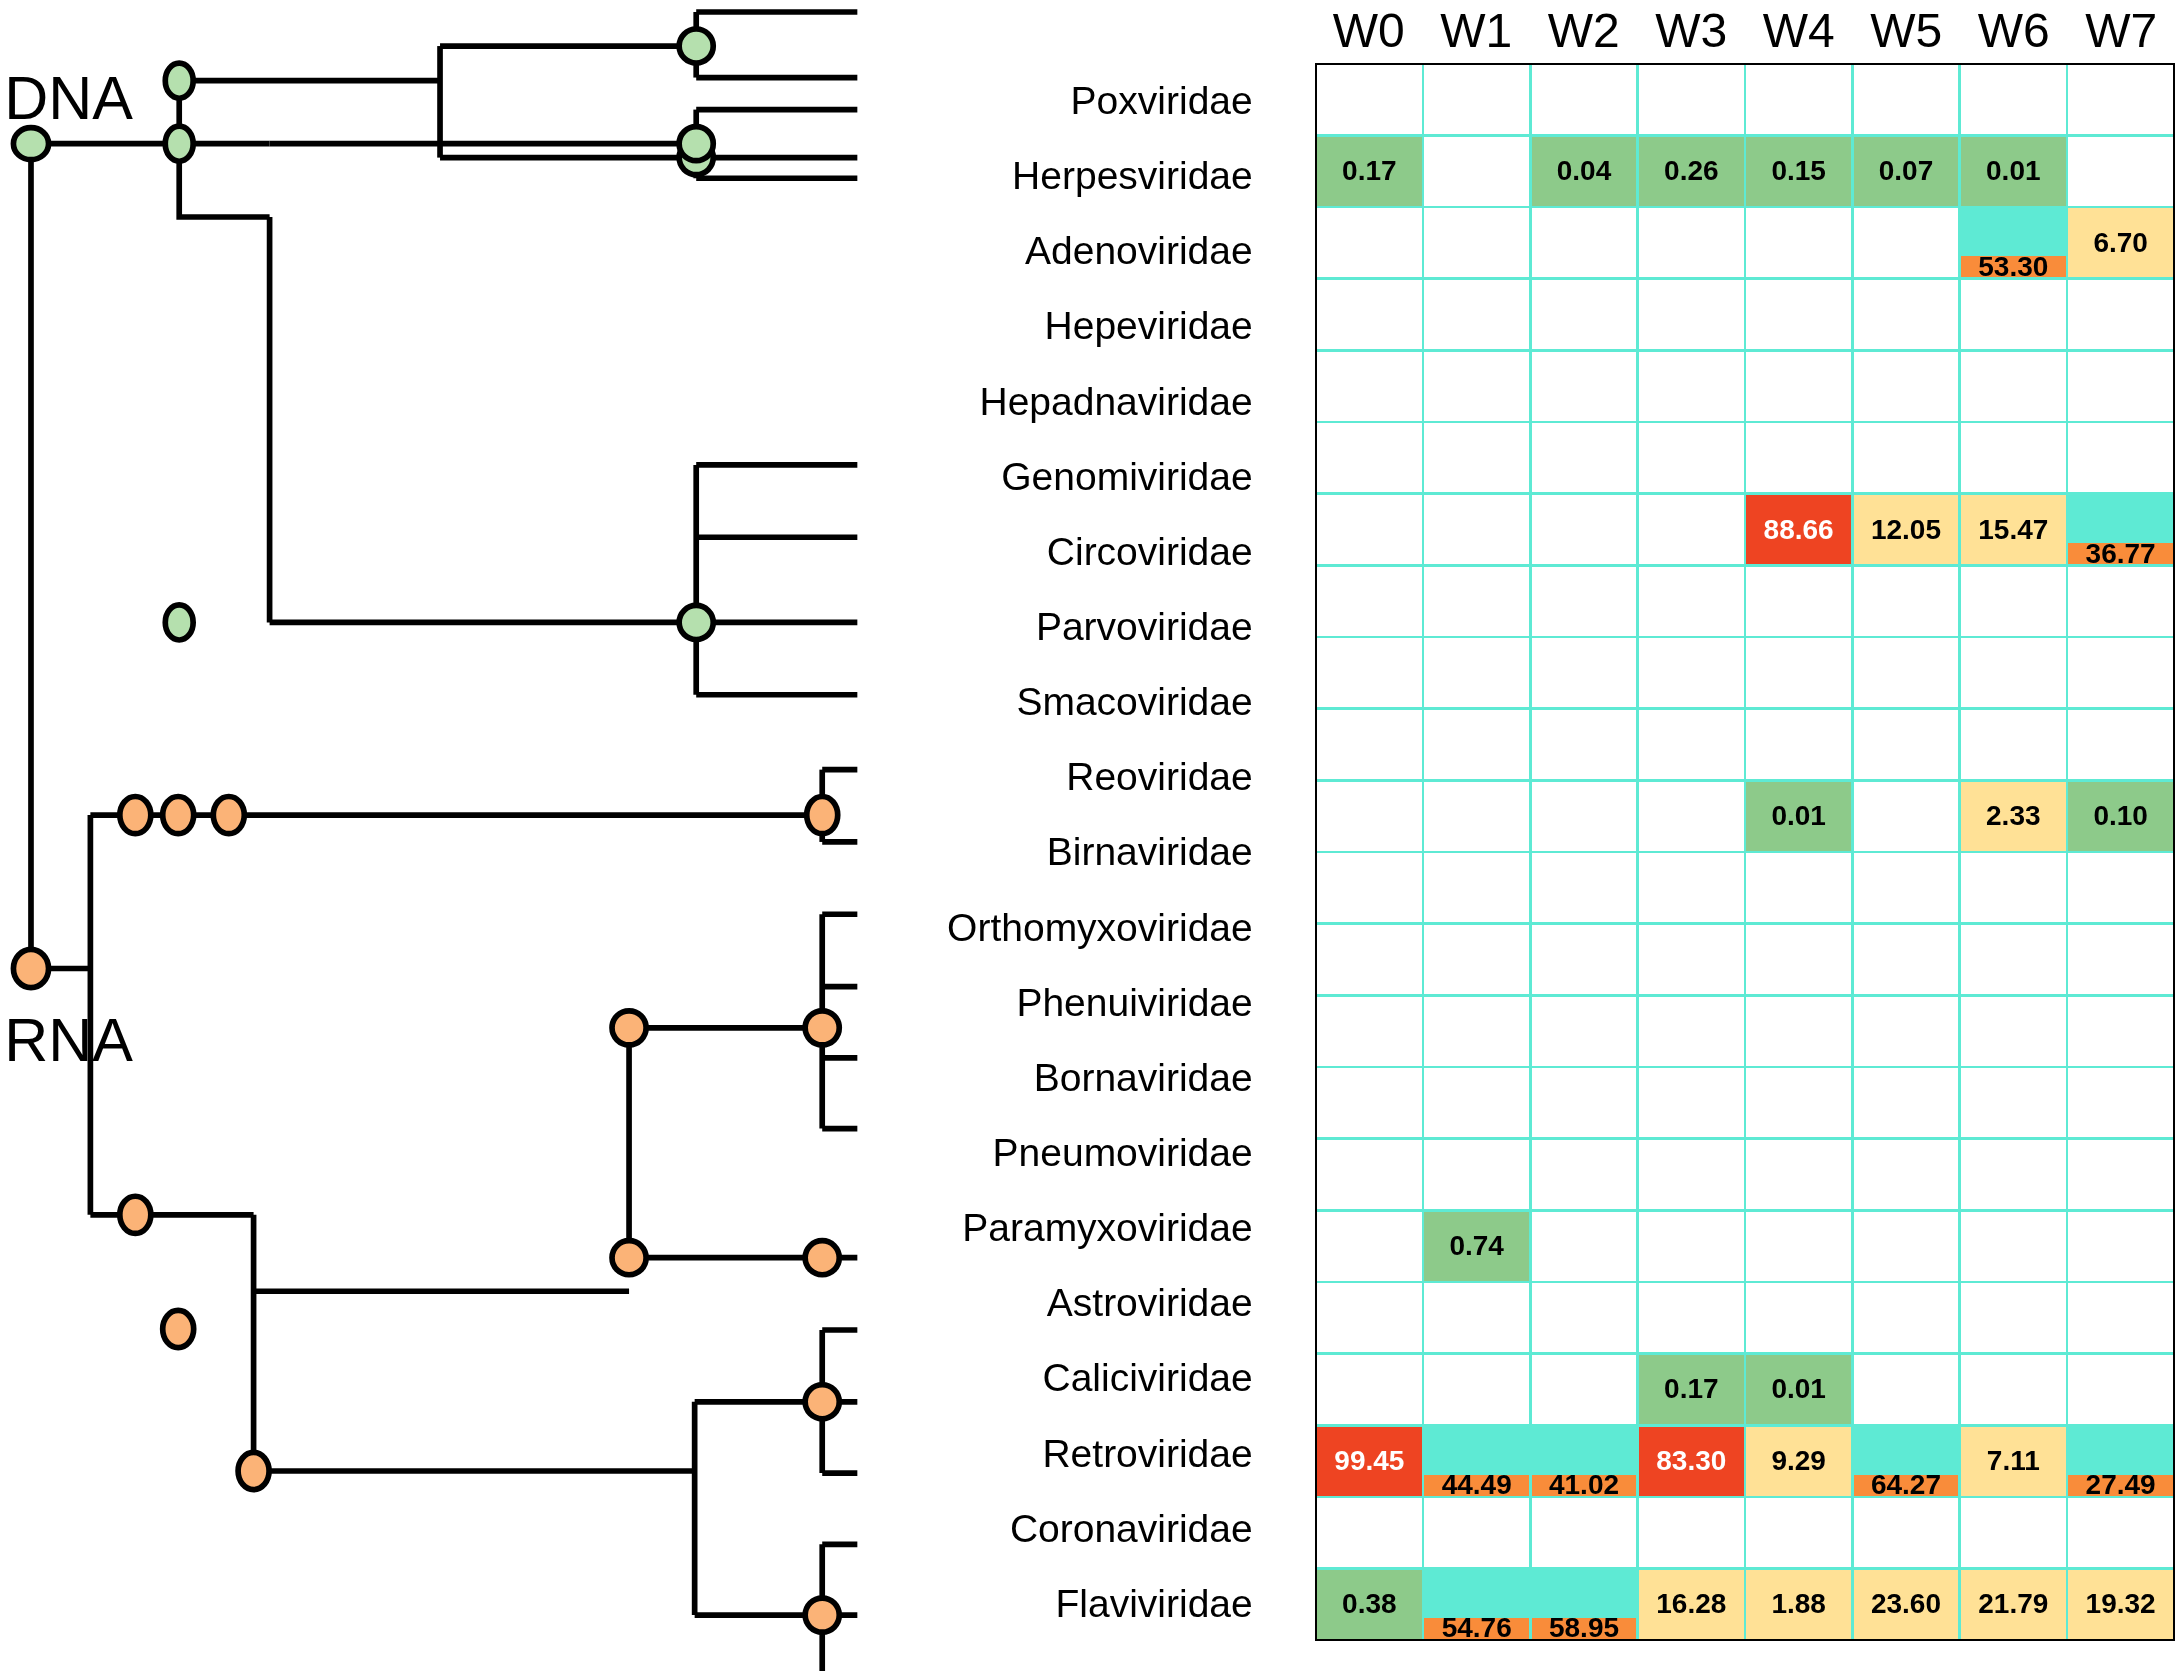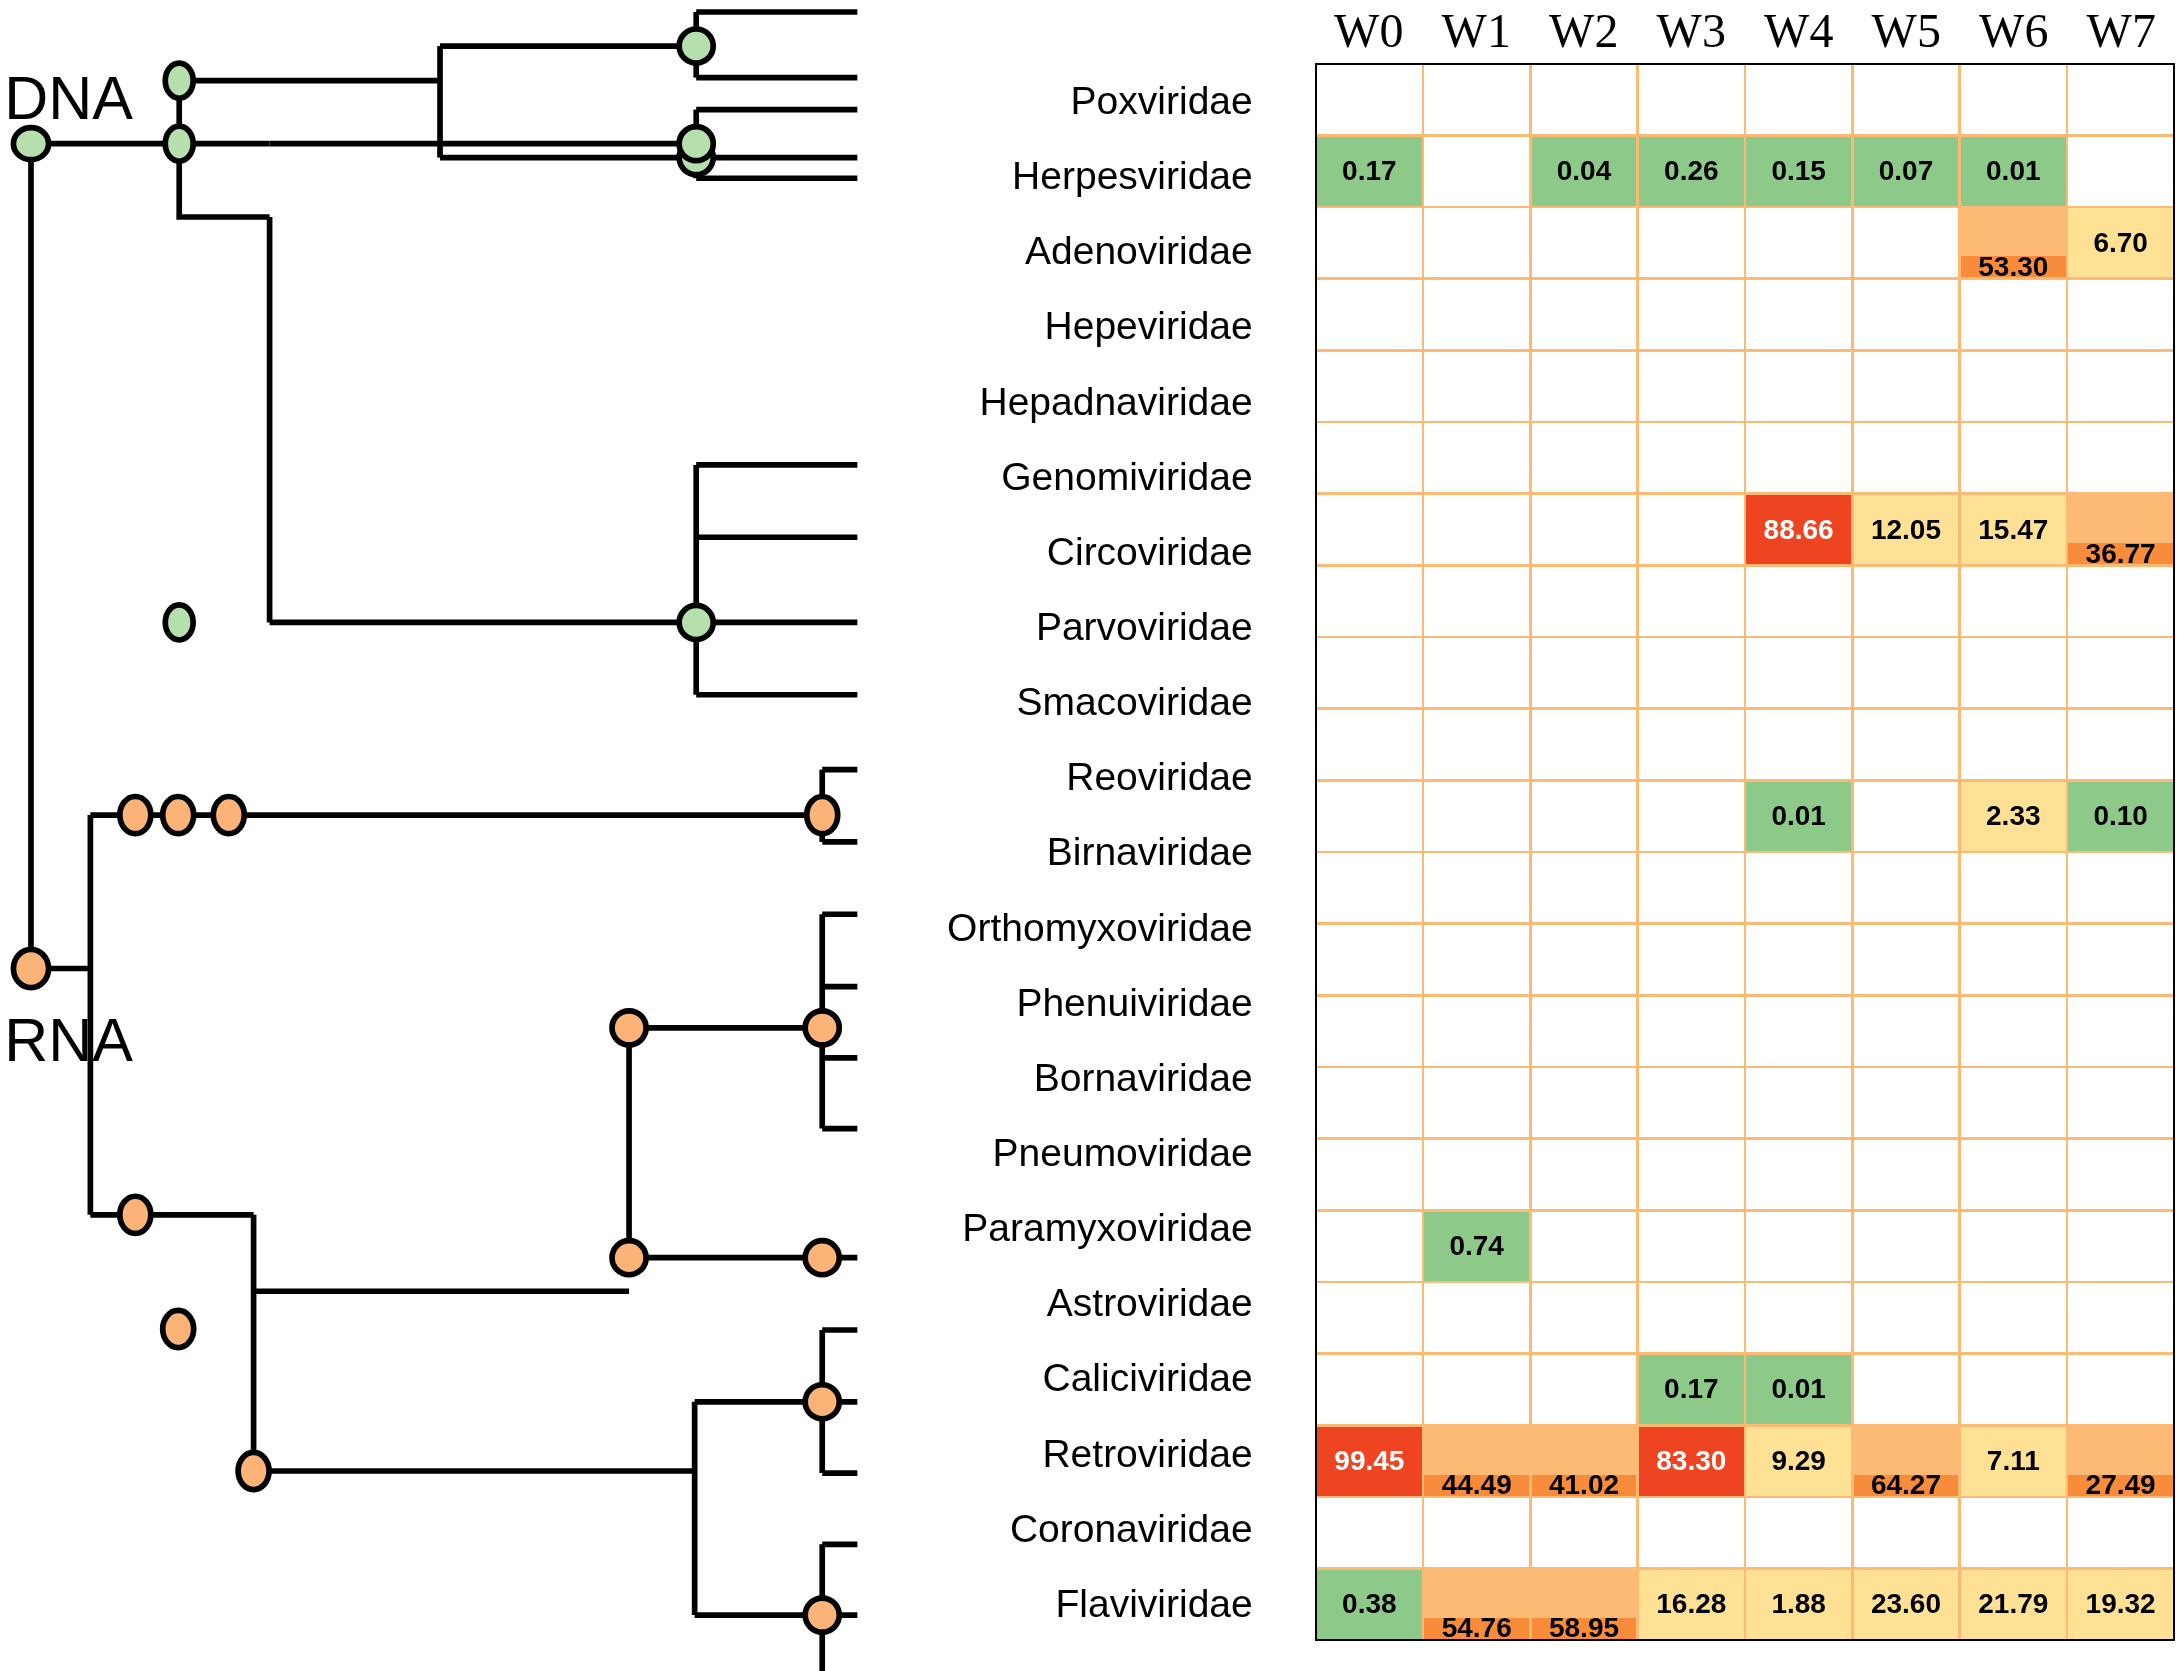--- a/index.html
+++ b/index.html
@@ -86,35 +86,35 @@
     top: 0;
     width: 860px;
     height: 61px;
     display: grid;
     grid-template-columns: repeat(8, 1fr);
   }
   .col-header {
     display: flex;
     align-items: center;
     justify-content: center;
-    font-family: Liberation Serif, serif;
+    font-family: Liberation Sans, sans-serif;
     font-size: 48px;
     color: #000000;
     line-height: 1;
   }
   #heatmap-grid {
     position: absolute;
     left: 0;
     top: 63px;
     width: 860px;
     height: 1578px;
     display: grid;
     grid-template-columns: repeat(8, 1fr);
     grid-auto-rows: 1fr;
-    background: #fdba74;
+    background: #5eead4;
     gap: 2.6px;
     border: 2.6px solid #000000;
     box-sizing: border-box;
   }
   .cell {
     background: #ffffff;
     display: flex;
     align-items: center;
     justify-content: center;
     font-family: "Liberation Sans", sans-serif;

